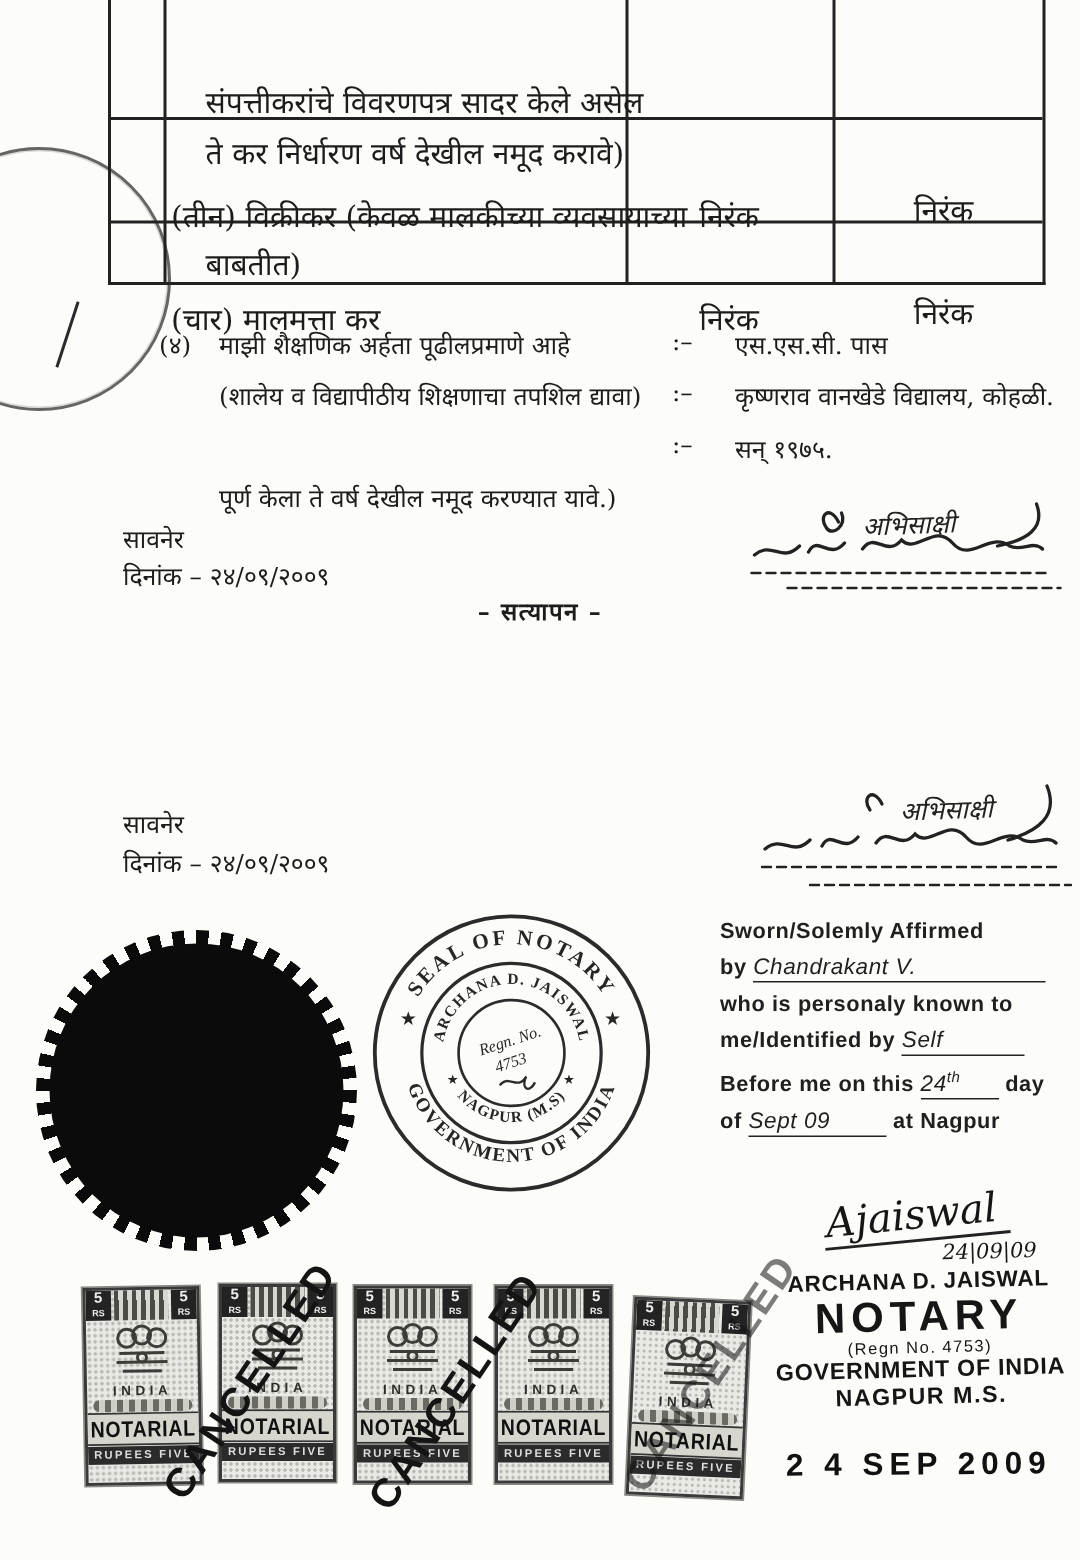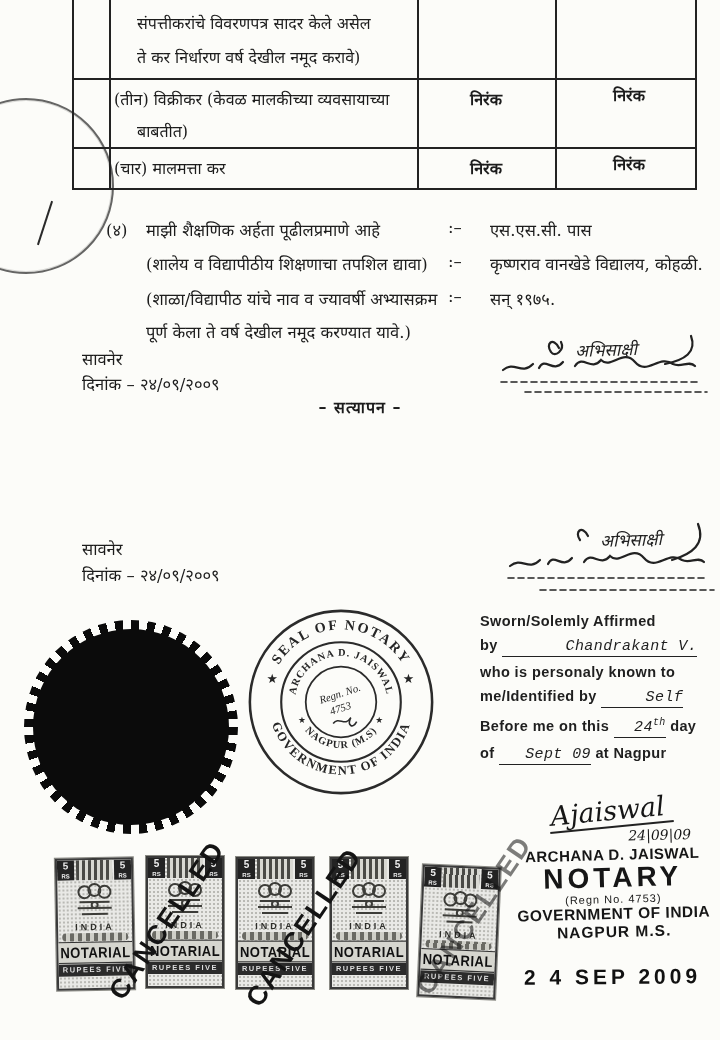--- a/index.html
+++ b/index.html
@@ -10,22 +10,22 @@
     font-family:"DejaVu Serif","Liberation Serif",serif;
   }
   .abs { position:absolute; }
   .dev { font-family:"DejaVu Serif","Liberation Serif",serif; }
 
   
   .tbl { position:absolute; left:72px; top:0; width:625px; height:190px;
          border-left:2px solid #222; border-right:2px solid #222; border-bottom:2px solid #222; }
   .tbl .vl { position:absolute; top:0; bottom:0; width:2px; background:#222; }
   .tbl .hl { position:absolute; left:0; right:0; height:2px; background:#222; }
-  .tbl span { position:absolute; font-size:16px; white-space:nowrap; }
-  .cellcenter { transform:translateX(-50%);font-weight:bold; }
+  .tbl span { position:absolute; font-size:20px; white-space:nowrap;margin-top:42px; }
+  .cellcenter { transform:translateX(-50%); }
 
   
   .i4line { position:absolute; font-size:16.5px; white-space:nowrap; }
 
   .smalltext { font-size:16.5px; }
 
   .heading { position:absolute; left:0; width:720px; text-align:center;
              font-size:16px; font-weight:bold; letter-spacing:1px; }
 
   .para { position:absolute; left:34px; top:438px; width:664px; font-size:16.8px;
@@ -45,22 +45,22 @@
 
   
   .nseal { position:absolute; left:243px; top:604px; }
   .nseal text { font-family:"Liberation Serif","DejaVu Serif",serif; fill:#262626; }
 
   
   .sworn { position:absolute; left:480px; top:612px; width:238px;
            font-family:"Liberation Sans","DejaVu Sans",sans-serif;
            font-weight:bold; font-size:14.5px; color:#1f1f1f; letter-spacing:.4px; }
   .sworn .row { margin-bottom:6px; line-height:18px; }
-  .fill { display:inline-block; border-bottom:1.6px solid #222; font-family:Liberation Mono, monospace;
-          font-weight:normal; font-style:italic; font-size:15px; text-align:right; }
+  .fill { display:inline-block; border-bottom:1.6px solid #222; font-family:Liberation Sans, sans-serif;
+          font-weight:normal; font-style:italic; font-size:15px; text-align:left; }
 
   
   .nblock { position:absolute; left:505px; top:795px; width:215px; text-align:center;
             font-family:"Liberation Sans","DejaVu Sans",sans-serif; color:#161616;
             transform:rotate(-1.5deg); }
   .nsig { font-style:italic; font-family:"DejaVu Serif",serif; font-size:27px;
           border-bottom:2px solid #222; display:inline-block; padding:0 8px 0 2px;
           transform:rotate(-4deg); }
   .nsigdate { font-style:italic; font-family:"DejaVu Serif",serif; font-size:14px; text-align:right; padding-right:28px; }
   .nname { font-weight:bold; font-size:15px; letter-spacing:.5px; margin-top:2px; }
@@ -133,21 +133,20 @@
 
   <span class="i4line" style="left:106px; top:218px">(४)</span>
   <span class="i4line" style="left:146px; top:218px">माझी शैक्षणिक अर्हता पूढीलप्रमाणे आहे</span>
   <span class="i4line" style="left:448px; top:218px">:–</span>
   <span class="i4line" style="left:490px; top:218px">एस.एस.सी. पास</span>
 
   <span class="i4line" style="left:146px; top:252px">(शालेय व विद्यापीठीय शिक्षणाचा तपशिल द्यावा)</span>
   <span class="i4line" style="left:448px; top:252px">:–</span>
   <span class="i4line" style="left:490px; top:252px">कृष्णराव वानखेडे विद्यालय, कोहळी.</span>
 
-  <span class="i4line" style="left:146px; top:287px">(शाळा/विद्यापीठ यांचे नाव व ज्यावर्षी अभ्यासक्रम</span>
   <span class="i4line" style="left:448px; top:287px">:–</span>
   <span class="i4line" style="left:490px; top:287px">सन् १९७५.</span>
 
   <span class="i4line" style="left:146px; top:320px">पूर्ण केला ते वर्ष देखील नमूद करण्यात यावे.)</span>
 
   <span class="abs smalltext" style="left:82px; top:347px">सावनेर</span>
   <span class="abs smalltext" style="left:82px; top:372px">दिनांक – २४/०९/२००९</span>
 
   <span class="abs hand witness" style="left:575px; top:338px">अभिसाक्षी</span>
   <svg class="abs scribble" style="left:495px; top:330px" width="215" height="70" viewBox="0 0 215 70">

